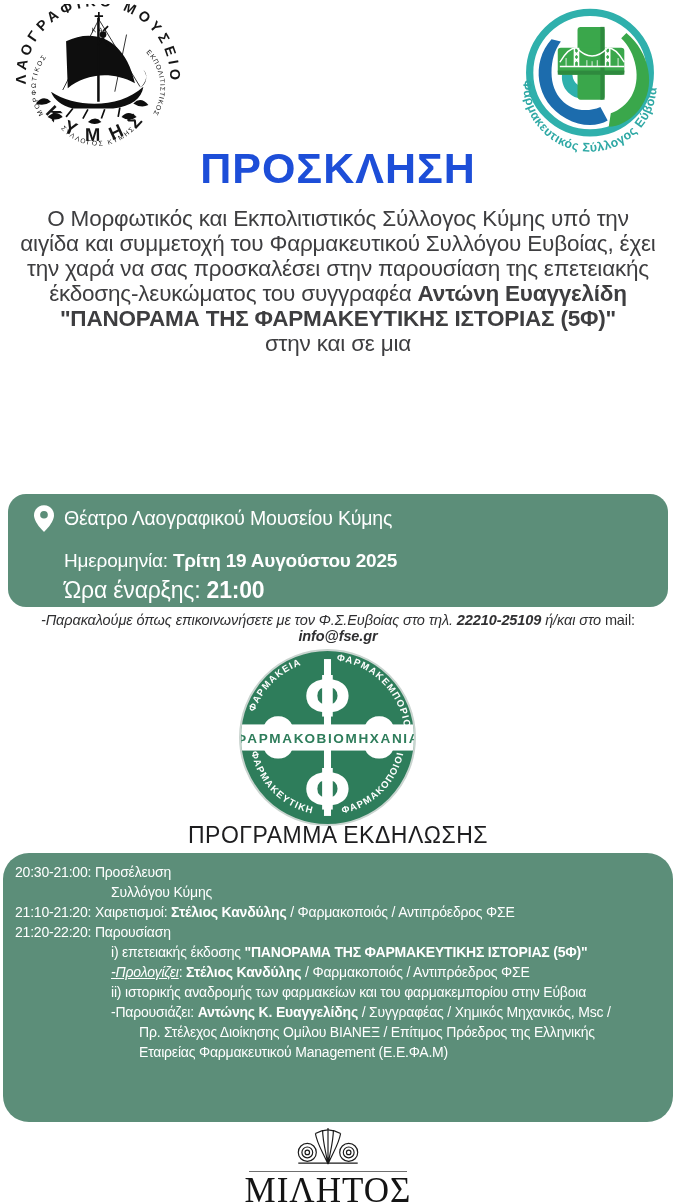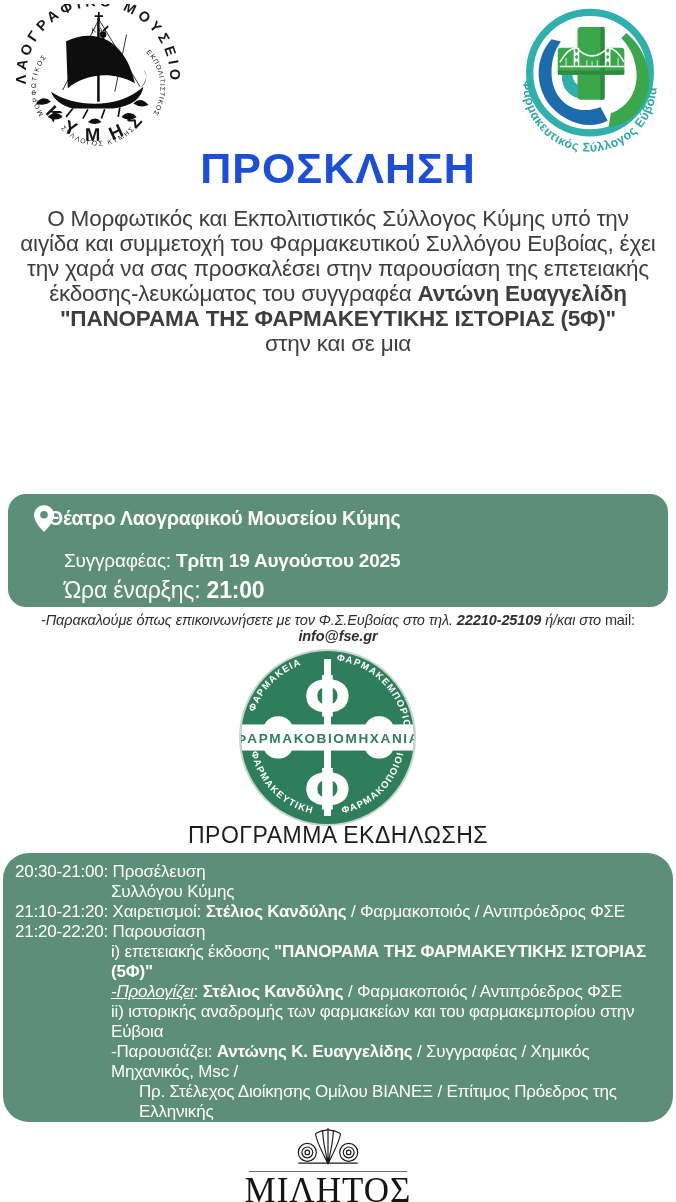--- a/index.html
+++ b/index.html
@@ -26,21 +26,21 @@
     position:absolute;left:16px;top:206px;width:644px;text-align:center;
     font-size:22.5px;line-height:25px;color:#3e3e40;letter-spacing:-0.2px;
   }
   .intro .iblock{margin:0;}
 
   
   .info-box{
     position:absolute;left:8px;top:494px;width:660px;height:113px;
     background:#5c8e79;border-radius:18px;color:#ffffff;box-sizing:border-box;
   }
-  .info-venue{position:absolute;left:40px;top:13px;font-size:19.5px;font-weight:bold;letter-spacing:-0.2px;}
+  .info-venue{position:absolute;left:56px;top:13px;font-size:19.5px;font-weight:normal;letter-spacing:-0.2px;}
   .pin-wrap{position:absolute;left:26px;top:11px;width:20px;height:27px;}
   .info-date{position:absolute;left:56px;top:56px;font-size:19px;letter-spacing:-0.2px;}
   .info-time{position:absolute;left:56px;top:83px;font-size:23px;letter-spacing:-0.2px;}
 
   
   .contact-line{
     position:absolute;left:0;top:612px;width:100%;text-align:center;
     font-size:14.5px;color:#2f2f31;letter-spacing:-0.1px;
   }
 
@@ -48,21 +48,21 @@
   .pharma-logo{position:absolute;left:237px;top:647px;width:181px;height:181px;}
 
   
   .program-heading{
     position:absolute;left:0;top:822px;width:100%;text-align:center;
     font-size:23px;color:#1d1d1f;letter-spacing:0.5px;font-weight:400;
   }
   .program-box{
     position:absolute;left:3px;top:853px;width:670px;height:269px;
     background:#5c8e79;border-radius:26px;color:#ffffff;box-sizing:border-box;
-    padding:9px 16px 0 8px;font-size:17px;line-height:20px;letter-spacing:-0.2px;
+    padding:9px 16px 0 8px;font-size:14px;line-height:20px;letter-spacing:-0.2px;
   }
   .prow{white-space:normal;}
   .prow.ind0{padding-left:4px;}
   .prow.ind1{padding-left:100px;}
   .prow.ind2{padding-left:128px;}
 
   
   .militos{position:absolute;left:243px;top:1124px;width:170px;text-align:center;color:#141414;}
   .militos .orn{width:72px;height:46px;margin:0 auto;display:block;}
   .militos .rule{height:1px;background:#6f6f6f;margin:1px 6px;}
@@ -164,21 +164,21 @@
 
 <div class="info-box">
   <span class="pin-wrap">
     <svg viewBox="0 0 24 32" width="20" height="27">
       <path d="M12,0 C5.4,0 0,5.4 0,12 C0,21 12,32 12,32 C12,32 24,21 24,12 C24,5.4 18.6,0 12,0 Z" fill="#ffffff"></path>
       <circle cx="12" cy="11.5" r="4.6" fill="#5c8e79"></circle>
     </svg>
   </span>
   <div class="info-venue">Θέατρο Λαογραφικού Μουσείου Κύμης</div>
   <div class="info-date">
-    <span>Συγγραφέας: </span><span class="b">Τρίτη 19 Αυγούστου 2025</span>
+    <span>Ημερομηνία: </span><span class="b">Τρίτη 19 Αυγούστου 2025</span>
   </div>
   <div class="info-time">
     <span>Ώρα έναρξης: </span><span class="b">21:00</span>
   </div>
 </div>
 
 <div class="contact-line"><span class="i">-Παρακαλούμε όπως επικοινωνήσετε με τον Φ.Σ.Ευβοίας στο τηλ. </span><span class="b i">22210-25109</span><span class="i"> ή/και στο </span><span>mail: </span><span class="b i">info@fse.gr</span></div>
 
 <div class="pharma-logo">
   <svg viewBox="0 0 180 180" width="181" height="181">
@@ -216,21 +216,20 @@
     <div class="prow ind0"><span>20:30-21:00: Προσέλευση</span></div>
     <div class="prow ind1"><span>Συλλόγου Κύμης</span></div>
     <div class="prow ind0"><span>21:10-21:20: Χαιρετισμοί: </span><span class="b">Στέλιος Κανδύλης</span><span> / Φαρμακοποιός / Αντιπρόεδρος ΦΣΕ</span></div>
     <div class="prow ind0"><span>21:20-22:20: Παρουσίαση</span></div>
     <div class="prow ind1"><span>i) επετειακής έκδοσης </span><span class="b">"ΠΑΝΟΡΑΜΑ ΤΗΣ ΦΑΡΜΑΚΕΥΤΙΚΗΣ ΙΣΤΟΡΙΑΣ (5Φ)"</span></div>
     <div class="prow ind1"><span class="i u">-Προλογίζει</span><span>: </span><span class="b">Στέλιος Κανδύλης</span><span> / Φαρμακοποιός / Αντιπρόεδρος ΦΣΕ</span></div>
     <div class="prow ind1"><span>ii) ιστορικής αναδρομής των φαρμακείων και του φαρμακεμπορίου στην Εύβοια</span></div>
     <div class="prow ind1"><span>-Παρουσιάζει: </span><span class="b">Αντώνης Κ. Ευαγγελίδης</span><span> / Συγγραφέας / Χημικός Μηχανικός, Msc /</span></div>
     <div class="prow ind2"><span>Πρ. Στέλεχος Διοίκησης Ομίλου ΒΙΑΝΕΞ / Επίτιμος Πρόεδρος της Ελληνικής</span></div>
     <div class="prow ind2"><span>Εταιρείας Φαρμακευτικού Management (Ε.Ε.ΦΑ.Μ)</span></div>
-    <div class="prow ind0"><span>22:20-22:30: Σχόλια - Ερωτήσεις - Συζήτηση</span></div>
   </div>
 
 <div class="militos">
   <svg class="orn" viewBox="0 0 80 50">
     <g stroke="#1a1a1a" fill="none" stroke-width="1.3">
       <circle cx="17" cy="31" r="10"></circle>
         <circle cx="17" cy="31" r="6"></circle>
         <circle cx="17" cy="31" r="2.5"></circle>
       <circle cx="63" cy="31" r="10"></circle>
         <circle cx="63" cy="31" r="6"></circle>

